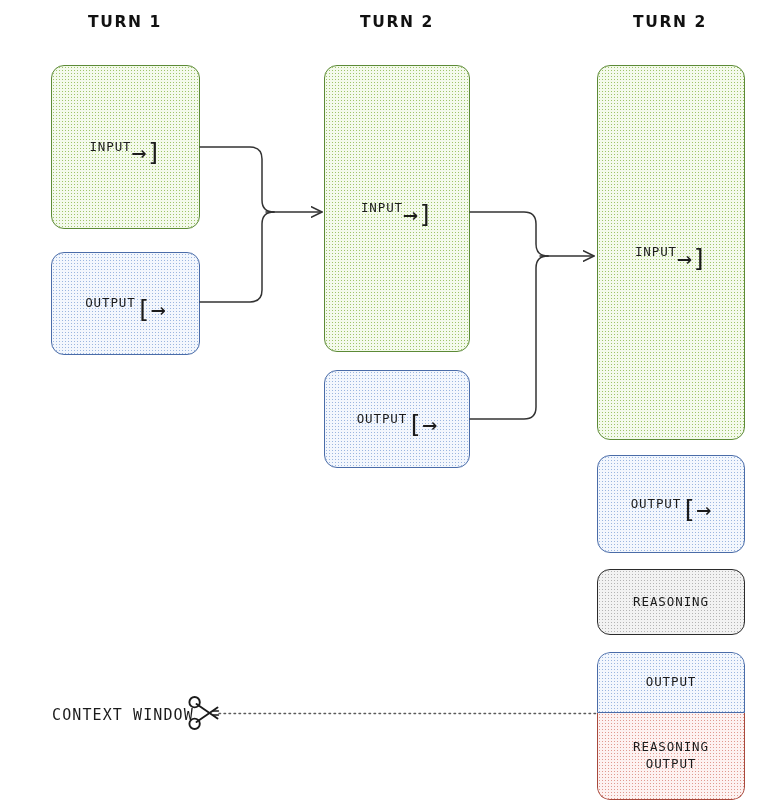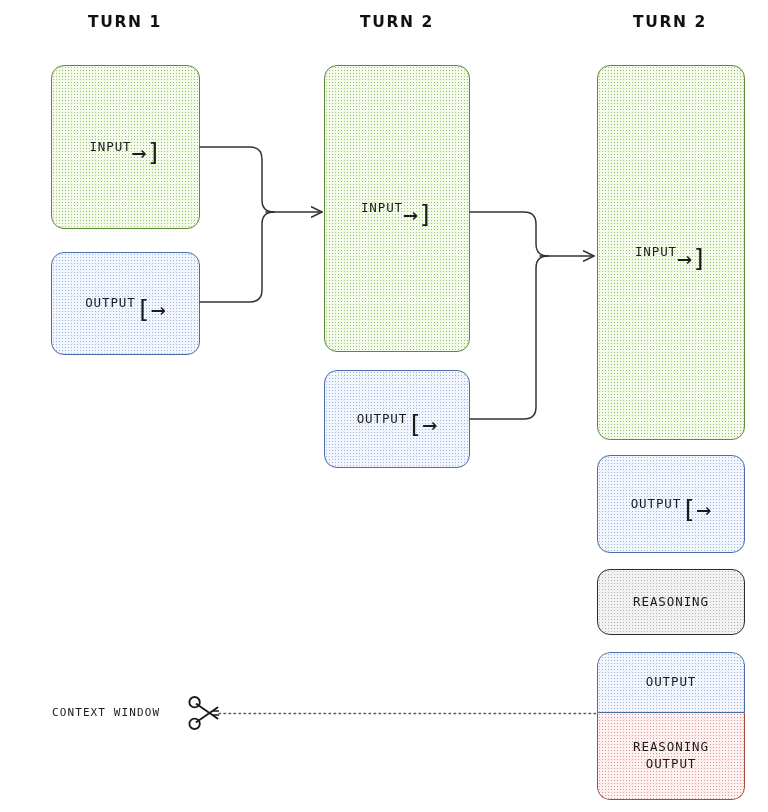--- a/index.html
+++ b/index.html
@@ -98,21 +98,21 @@
     border-top:none;
     border-bottom-left-radius:13px;border-bottom-right-radius:13px;
   }
 
   
   .wires{position:absolute;left:0;top:0;width:768px;height:812px;pointer-events:none;}
 
   
   .ctx-label{
     position:absolute;
-    font-size:11px;
+    font-size:15px;
     letter-spacing:1.1px;
     color:#1b1b1b;
     white-space:nowrap;
   }
   .scissors{position:absolute;}
 </style>
 </head>
 <body>
 
 <div class="stage">

